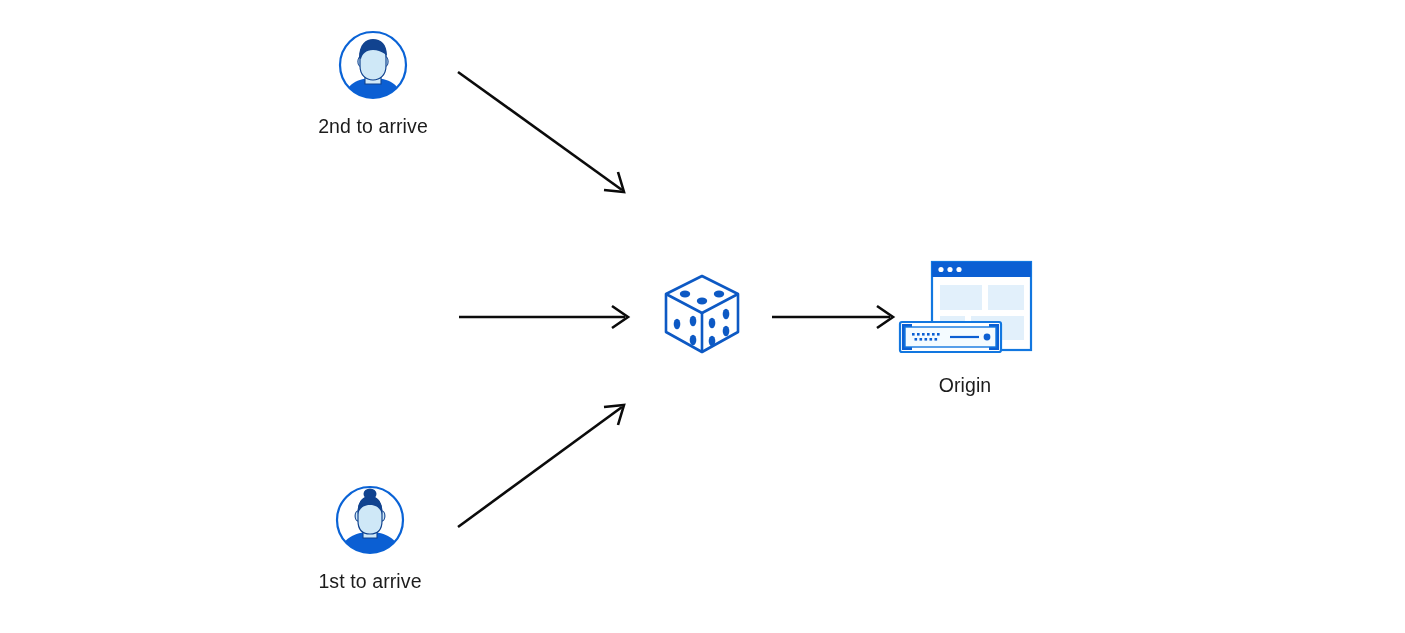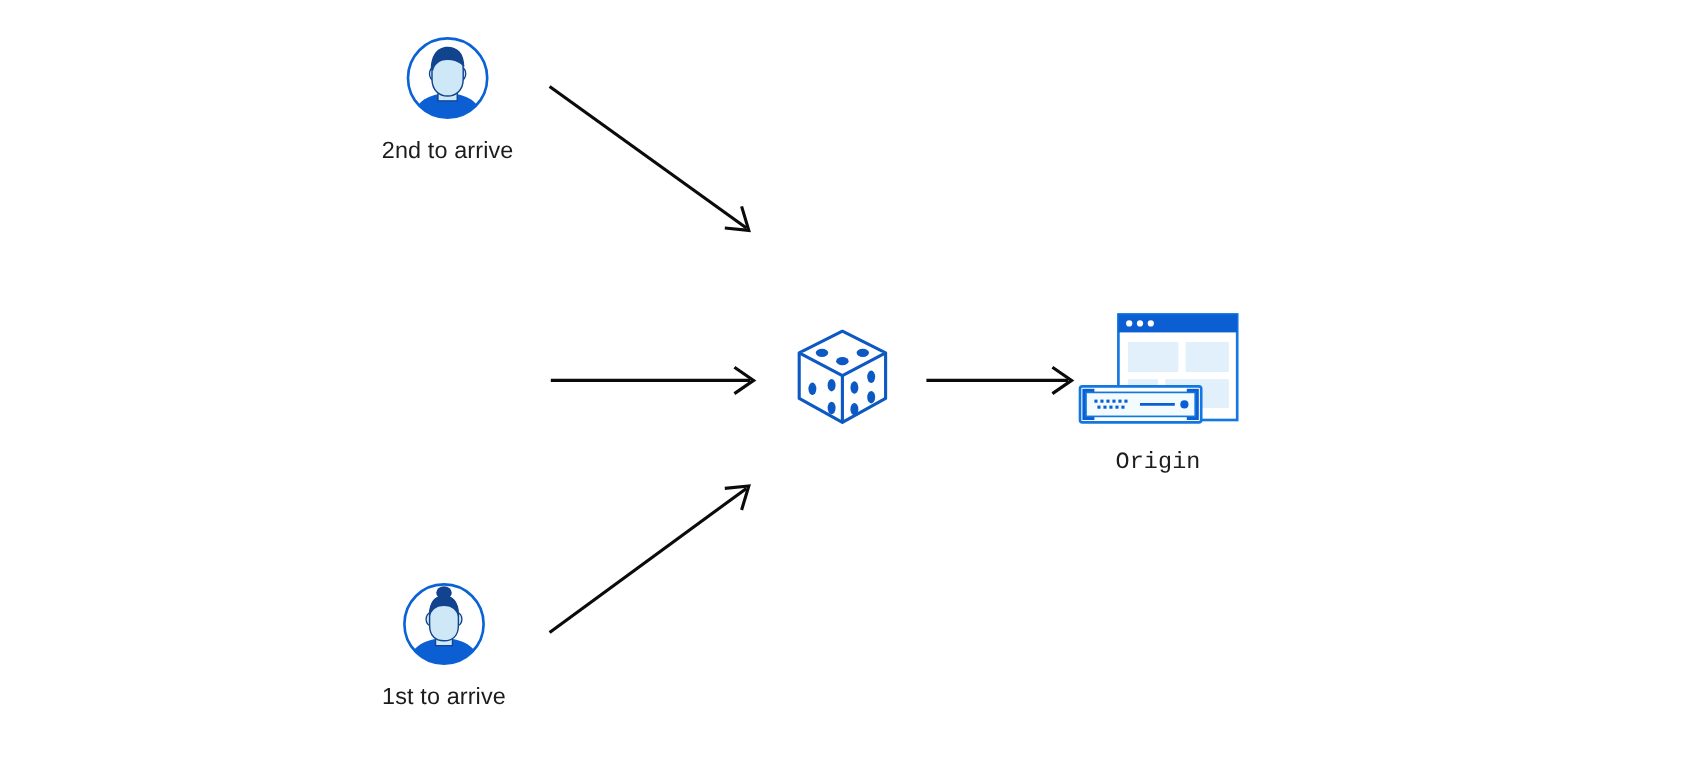--- a/index.html
+++ b/index.html
@@ -41,21 +41,20 @@
   .dice-wrap {
     width: 92px;
     height: 92px;
   }
   .origin-wrap {
     width: 140px;
     height: 106px;
   }
   .origin-label {
     margin-top: 10px;
-    font-family: Liberation Mono, monospace;
   }
   svg.arrow-layer {
     position: absolute;
     left: 0;
     top: 0;
     width: 1405px;
     height: 633px;
     pointer-events: none;
   }
   .arrow-path {

